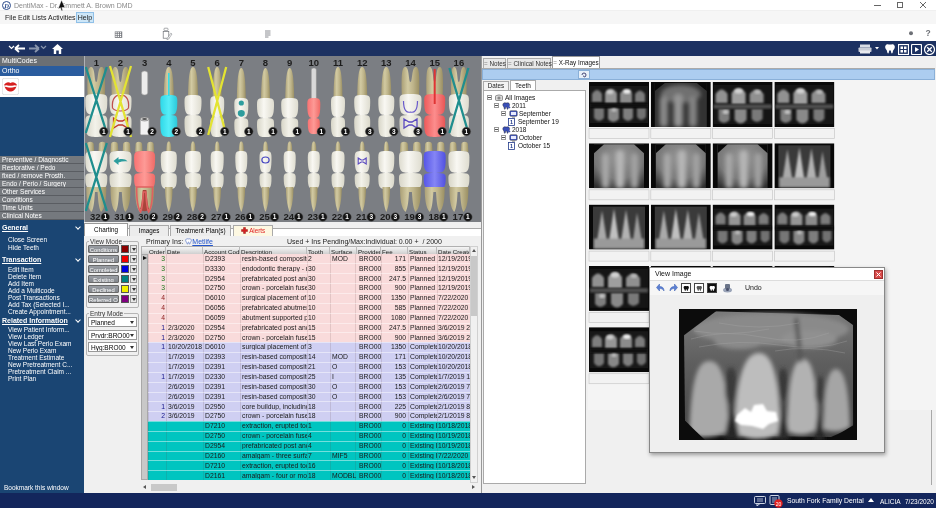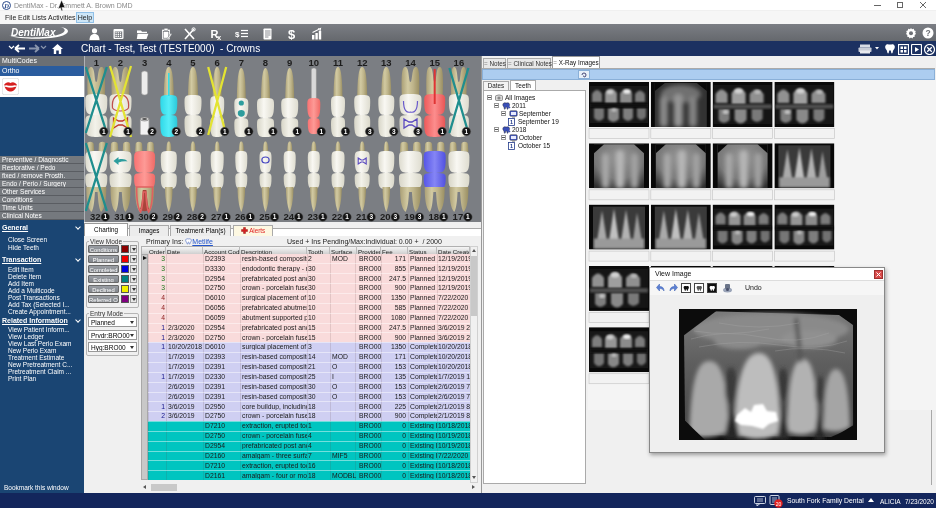--- a/index.html
+++ b/index.html
@@ -27,26 +27,20 @@
 </div>
 
 <div class="abs" style="left:0;top:11px;width:936px;height:13px;background:#f6f6f6;font-size:7px;color:#222;">
   <div class="abs tx" style="left:5px;top:3px;">File</div>
   <div class="abs tx" style="left:18px;top:3px;">Edit</div>
   <div class="abs tx" style="left:32px;top:3px;">Lists</div>
   <div class="abs tx" style="left:48px;top:3px;">Activities</div>
   <div class="abs tx" style="left:76px;top:1px;width:18px;height:11px;background:#cde6f7;border:1px solid #90c0e8;text-align:center;line-height:10px;">Help</div>
 </div>
 
-<div class="abs" style="left:0;top:24px;width:936px;height:17px;background:linear-gradient(#7b7e84,#65686d);">
-  <svg class="abs" style="left:8px;top:1px;" width="66" height="15" viewBox="0 0 66 15">
-    <path d="M1 10.5 C12 14.8 42 15 55 10.5 C63 7.6 61 2.6 52 2 C58 3.2 59 7 51 9.5 C38 13.4 12 13 1 10.5 Z" fill="#fff"></path>
-    <text x="3" y="11" font-size="10" font-weight="bold" font-style="italic" fill="#fff">DentiMax</text>
-  </svg>
-</div>
 
 <svg class="abs" style="left:88px;top:27px;" width="13" height="13" viewBox="0 0 13 13">
       <circle cx="6.5" cy="3.8" r="2.6" fill="#fff"></circle>
       <path d="M1.5 13 C1.5 8.5 4 7 6.5 7 C9 7 11.5 8.5 11.5 13 Z" fill="#fff"></path>
     </svg>
 <svg class="abs" style="left:112px;top:27px;" width="13" height="13" viewBox="0 0 13 13">
       <rect x="1.5" y="2" width="10" height="10" rx="1" fill="#fff"></rect>
       <rect x="2.8" y="4.5" width="7.4" height="6.3" fill="#6d7076"></rect>
       <g fill="#fff">
         <rect x="3.4" y="5.2" width="1.4" height="1.2"></rect>
@@ -119,21 +113,20 @@
 <div class="abs" style="left:0;top:41px;width:936px;height:15px;background:#1c3161;">
   <svg class="abs" style="left:8px;top:2px;" width="42" height="11" viewBox="0 0 42 11">
     <path d="M1 3 L3.5 5.5 L6 3" stroke="#fff" stroke-width="1.2" fill="none"></path>
     <path d="M7 5.5 L17 5.5 M7 5.5 L11 2 M7 5.5 L11 9" stroke="#fff" stroke-width="1.8" fill="none"></path>
     <path d="M21 5.5 L31 5.5 M31 5.5 L27 2 M31 5.5 L27 9" stroke="#8a96ad" stroke-width="1.8" fill="none"></path>
     <path d="M33 3 L35.5 5.5 L38 3" stroke="#8a96ad" stroke-width="1.2" fill="none"></path>
   </svg>
   <svg class="abs" style="left:52px;top:3px;" width="11" height="10" viewBox="0 0 11 10">
         <path d="M5.5 0 L11 5 L9.2 5 L9.2 10 L6.8 10 L6.8 6.5 L4.2 6.5 L4.2 10 L1.8 10 L1.8 5 L0 5 Z" fill="#fff"></path>
       </svg>
-  <div class="abs tx" style="left:81px;top:2px;font-size:10px;color:#fff;">Chart - Test, Test (TESTE000)&nbsp; - Crowns</div>
   <svg class="abs" style="left:858px;top:3px;" width="22" height="10" viewBox="0 0 22 10">
         <rect x="2" y="0.5" width="10" height="3" fill="#d8dce4"></rect>
         <rect x="0.5" y="3.5" width="13" height="4.5" rx="0.8" fill="#c8ccd6"></rect>
         <rect x="2" y="6.5" width="10" height="3" fill="#e8eaee"></rect>
         <path d="M17 3 L21 3 L19 5.5 Z" fill="#fff"></path>
       </svg>
   <svg class="abs" style="left:884px;top:2px;" width="12" height="12" viewBox="0 0 12 12">
         <path d="M2.2 1.8 C0.8 2.8 1 5 1.8 6 C2.6 7 3 7.5 3.2 9 C3.4 10.5 4.4 11 4.8 9.4 C5.1 8.2 5 7.2 6 7.2 C7 7.2 6.9 8.2 7.2 9.4 C7.6 11 8.6 10.5 8.8 9 C9 7.5 9.4 7 10.2 6 C11 5 11.2 2.8 9.8 1.8 C8.4 0.8 7.2 1.6 6 1.6 C4.8 1.6 3.6 0.8 2.2 1.8 Z" fill="#fff"></path>
       </svg>
   <svg class="abs" style="left:898px;top:2.5px;" width="11" height="11" viewBox="0 0 11 11">

